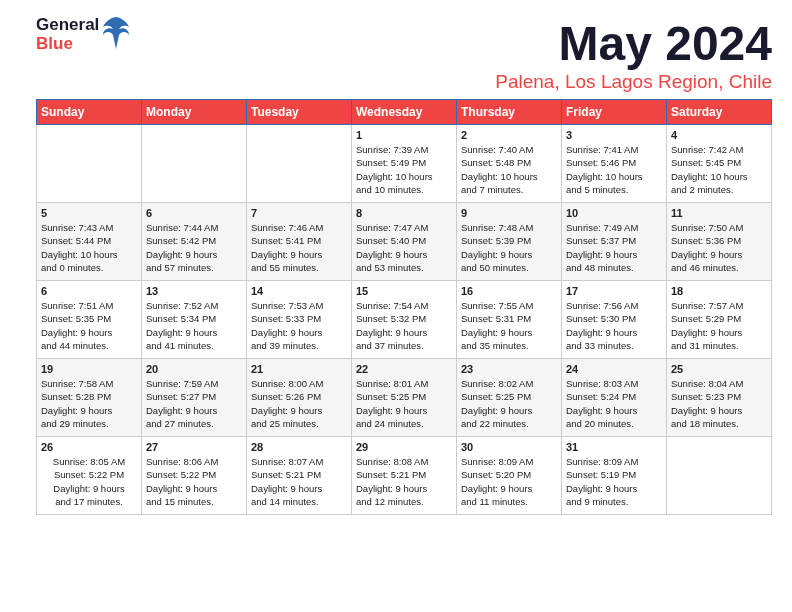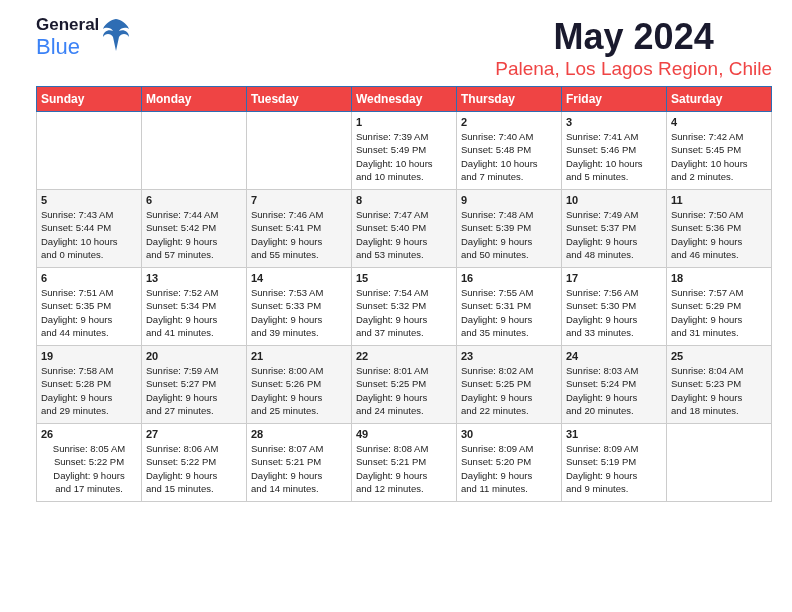--- a/index.html
+++ b/index.html
@@ -27,24 +27,23 @@
       align-items: flex-start;
     }
     .logo-line1 {
       display: flex;
       align-items: center;
     }
     .title-area {
       text-align: right;
     }
     .month-title {
-      font-size: 36px;
+      font-size: 48px;
       font-weight: bold;
       color: #1a1a2e;
-      text-align: center;
     }
     .subtitle {
       font-size: 19px;
       color: #ef4444;
     }
     table {
       width: 100%;
       border-collapse: collapse;
       table-layout: fixed;
     }
@@ -87,21 +86,21 @@
   </style>
 </head>
 <body>
 
 <div class="page">
   <div class="header">
     <div class="logo-wrapper">
       <div class="logo-line1">
         <div style="display:flex;flex-direction:column;line-height:1.1;">
           <span style="font-size:17px;font-weight:bold;color:#1a1a2e;">General</span>
-          <span style="font-size:22px;font-weight:normal;color:#3b82f6;">Blue</span>
+          <span style="font-size:17px;font-weight:bold;color:#ef4444;">Blue</span>
         </div>
         <svg width="30" height="36" viewBox="0 0 30 36" style="margin-left:2px;margin-top:-4px;">
           <path d="M15 2 C18 2, 26 6, 28 12 C26 10, 20 10, 18 14 C22 12, 28 14, 28 20 C26 16, 20 16, 18 20 L15 34 L12 20 C10 16, 4 16, 2 20 C2 14, 8 12, 12 14 C10 10, 4 10, 2 12 C4 6, 12 2, 15 2Z" fill="#2e6db4"></path>
         </svg>
       </div>
     </div>
     <div class="title-area">
       <div class="month-title">May 2024</div>
       <div class="subtitle">Palena, Los Lagos Region, Chile</div>
     </div>
@@ -322,21 +321,21 @@
 and 15 minutes.</div>
           </td>
           <td>
             <div class="day-num">28</div>
             <div class="day-info" style="white-space: pre-line;">Sunrise: 8:07 AM
 Sunset: 5:21 PM
 Daylight: 9 hours
 and 14 minutes.</div>
           </td>
           <td>
-            <div class="day-num">49</div>
+            <div class="day-num">29</div>
             <div class="day-info" style="white-space: pre-line;">Sunrise: 8:08 AM
 Sunset: 5:21 PM
 Daylight: 9 hours
 and 12 minutes.</div>
           </td>
           <td>
             <div class="day-num">30</div>
             <div class="day-info" style="white-space: pre-line;">Sunrise: 8:09 AM
 Sunset: 5:20 PM
 Daylight: 9 hours

